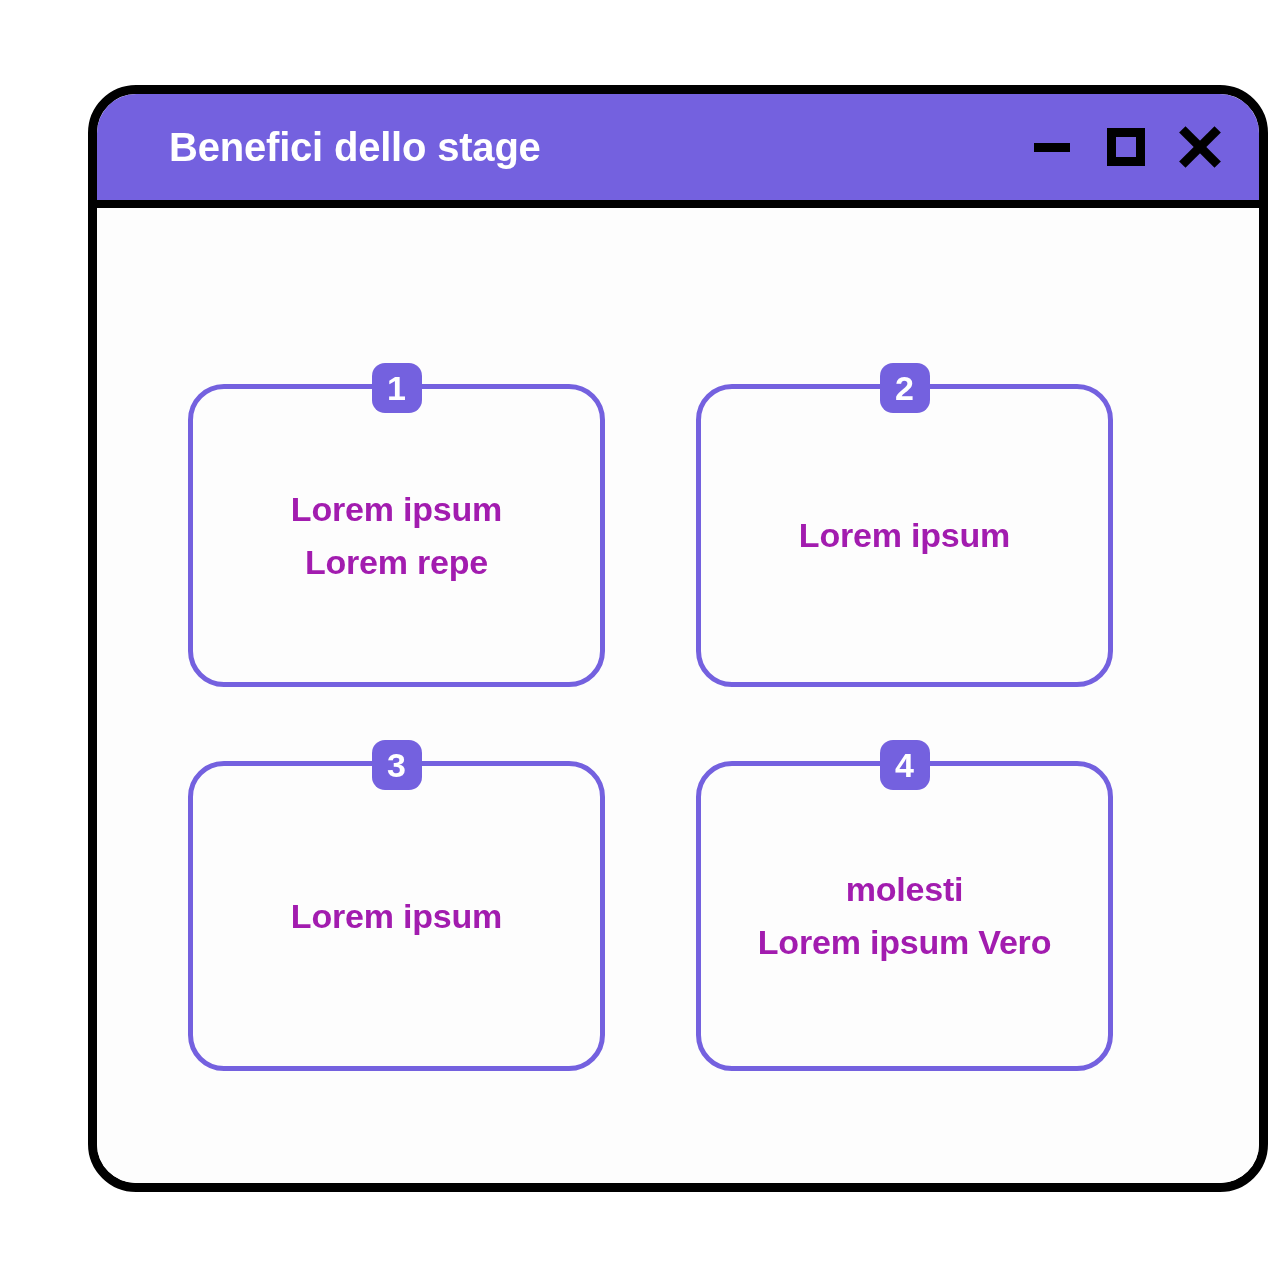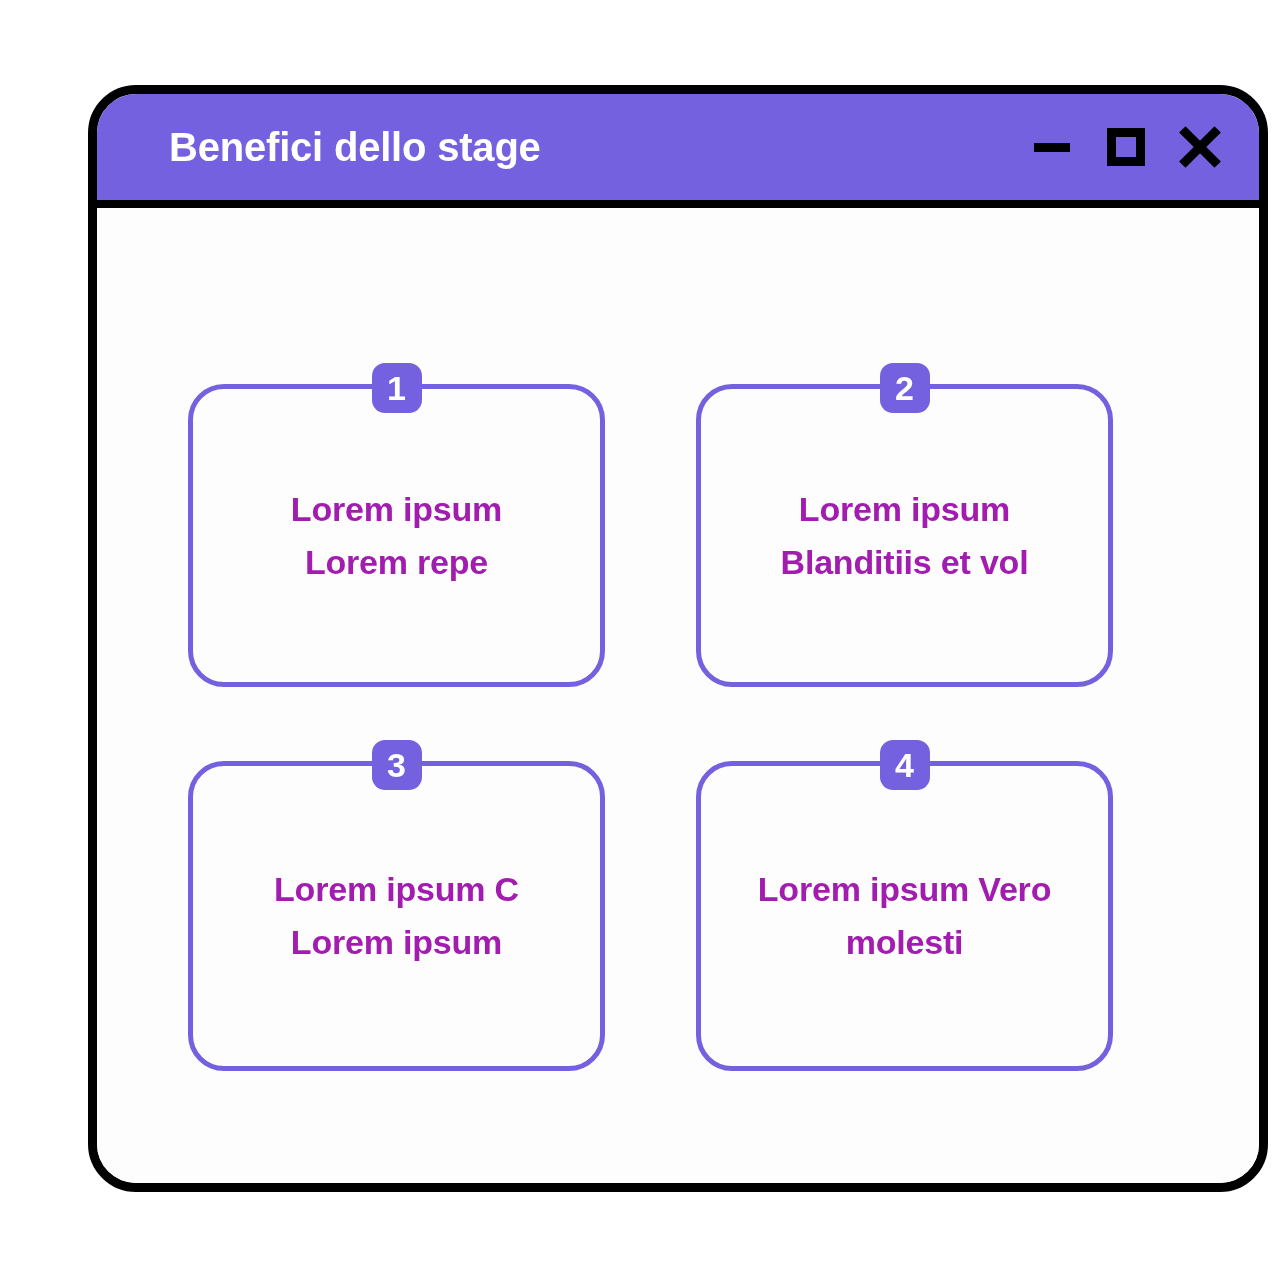--- a/index.html
+++ b/index.html
@@ -177,36 +177,34 @@
         <div class="card-text">
           <div>Lorem ipsum</div>
           <div>Lorem repe</div>
         </div>
       </div>
 
       <div class="card">
         <div class="card-badge">2</div>
         <div class="card-text">
           <div>Lorem ipsum</div>
-          <div>Blanditiis et vol</div>
         </div>
       </div>
 
       <div class="card">
         <div class="card-badge">3</div>
         <div class="card-text">
-          <div>Lorem ipsum C</div>
           <div>Lorem ipsum</div>
         </div>
       </div>
 
       <div class="card">
         <div class="card-badge">4</div>
         <div class="card-text">
+          <div>molesti</div>
           <div>Lorem ipsum Vero</div>
-          <div>molesti</div>
         </div>
       </div>
 
     </div>
   </div>
 
 </div>
 
 </body></html>

